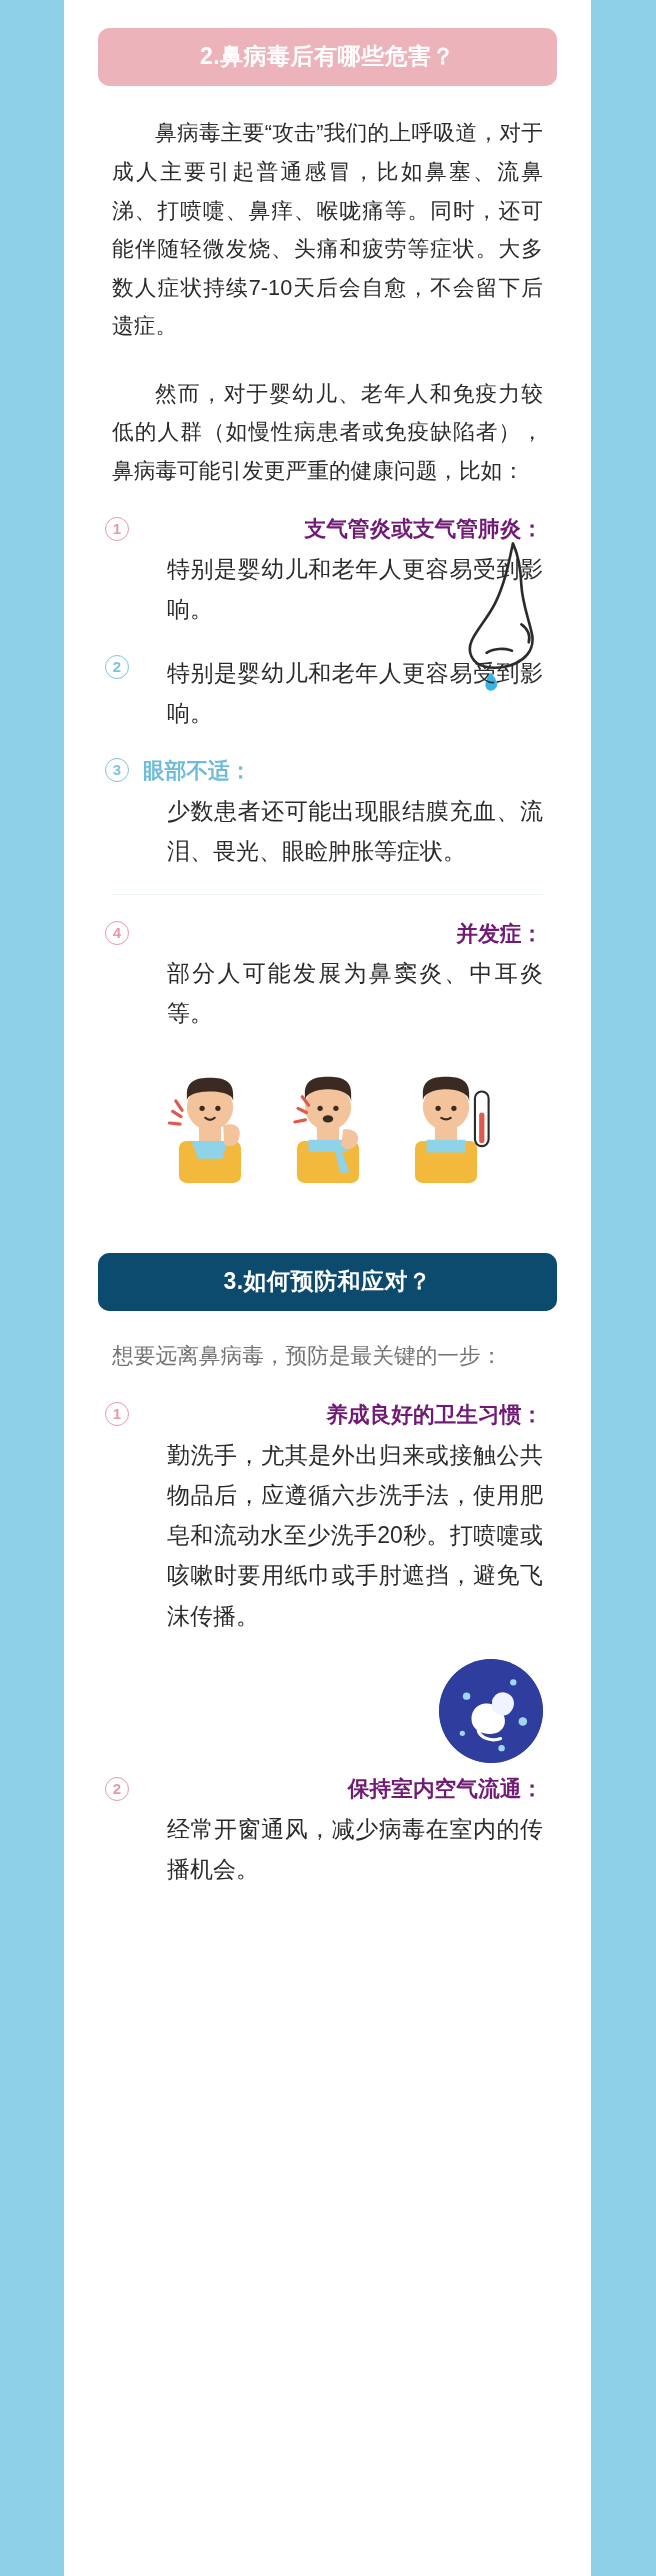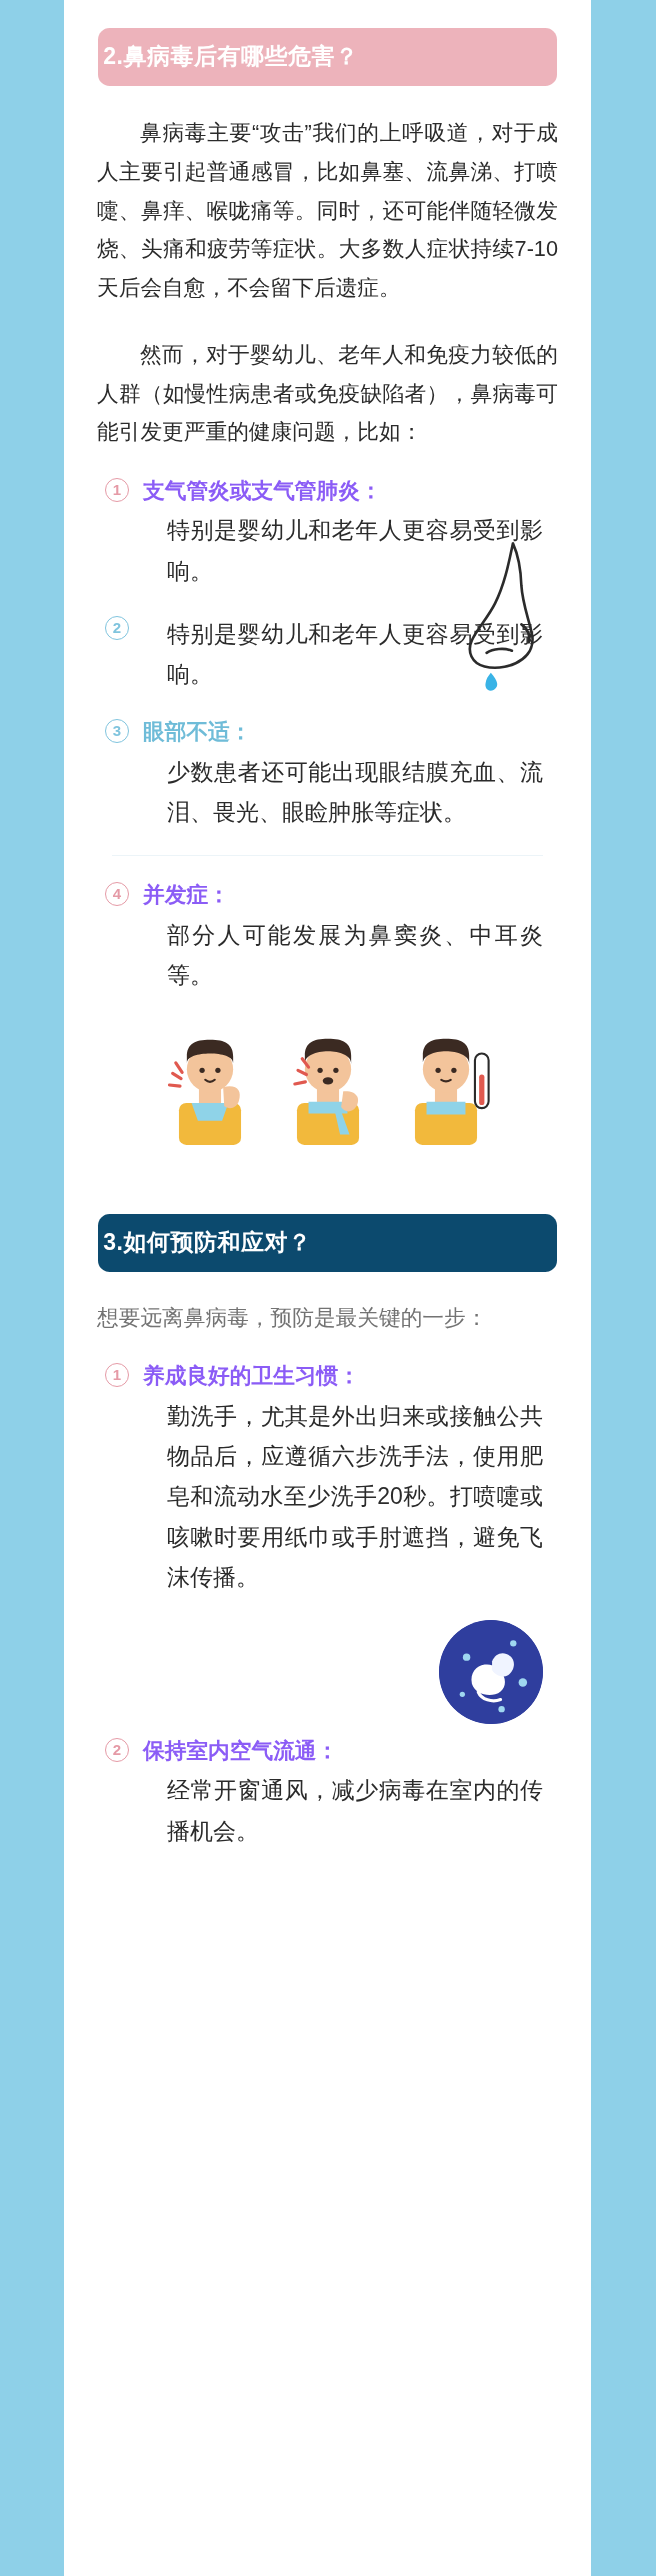--- a/index.html
+++ b/index.html
@@ -34,31 +34,31 @@
   .heading-wrap {
     padding: 27.5px 34px 0 34px;
   }
   .heading {
     background: #edb3bb;
     border-radius: 11.6px;
     color: #ffffff;
     font-size: 23px;
     font-weight: bold;
     letter-spacing: 0.5px;
-    text-align: left;
+    text-align: center;
     padding: 16px 5.3px 17px 5.3px;
     line-height: 1.1;
   }
   .heading.second {
     background: #0c4a6e;
   }
 
   
   .body-block {
-    padding: 0 33px;
+    padding: 0 48px;
   }
   p.para {
     font-size: 21.7px;
     line-height: 1.78;
     color: #2b2b2b;
     margin-top: 28.5px;
     text-align: justify;
     text-indent: 43px;
   }
 
@@ -93,21 +93,21 @@
     font-weight: bold;
   }
   .item.pink .num { border-color: #e59aa6; color: #e59aa6; }
   .item.blue .num { border-color: #7fc4de; color: #7fc4de; }
   .item .title {
     margin-left: 38px;
     font-size: 21.7px;
     font-weight: bold;
     line-height: 1.35;
   }
-  .item.pink .title { color: #8b5cf6; }
+  .item.pink .title { color: #701a75; text-align: right; }
   .item.blue .title { color: #6fbcd8; }
   .item .desc {
     margin-left: 62px;
     margin-top: 5.3px;
     font-size: 23px;
     line-height: 1.75;
     color: #2b2b2b;
     text-align: justify;
   }
   .hairline {

